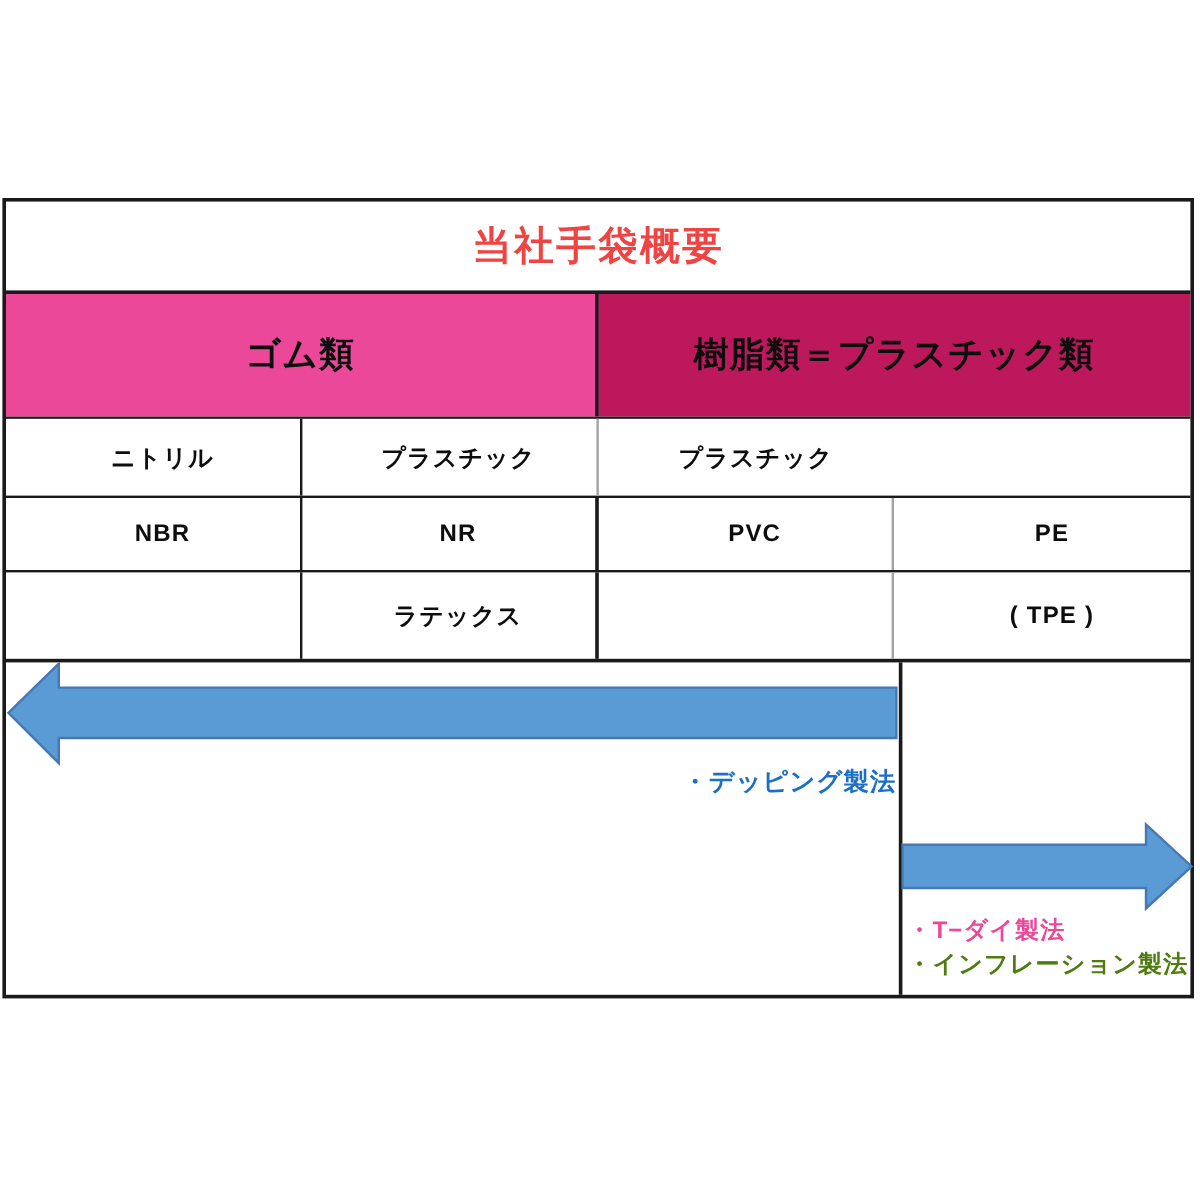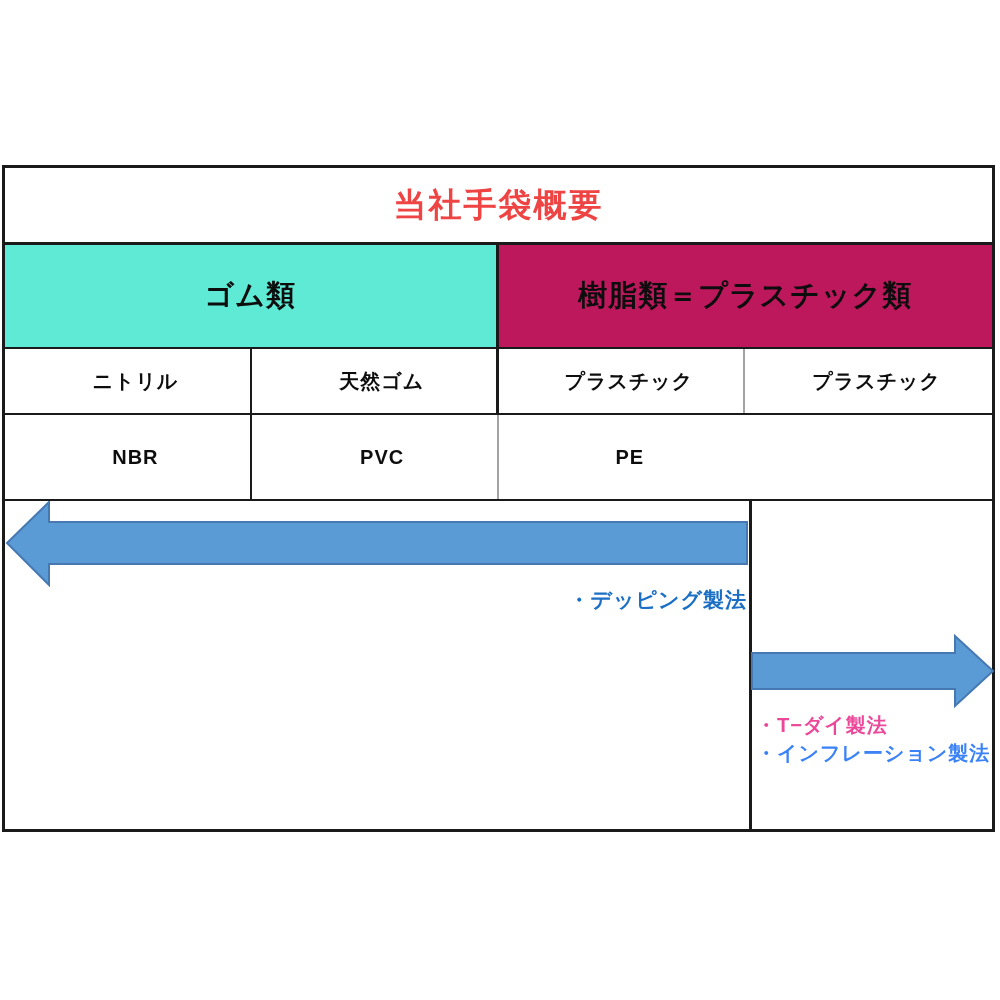--- a/index.html
+++ b/index.html
@@ -20,21 +20,21 @@
     font-size:33px;font-weight:bold;color:#ef4444;letter-spacing:2px;
   }
   .row-cat{height:104px;border-bottom:2px solid #1a1a1a;}
   .cat-cell{
     width:50%;box-sizing:border-box;display:flex;align-items:center;justify-content:center;
     font-size:29px;font-weight:bold;color:#0d0d0d;letter-spacing:1px;
   }
   .cat-cell.first{border-right:3px solid #1a1a1a;}
   .row-data{border-bottom:2px solid #1a1a1a;}
   .row-data.r1{height:66px;}
-  .row-data.r2{height:86px;}
+  .row-data.r2{height:62px;}
   .row-data.r3{height:75px;border-bottom:3px solid #1a1a1a;}
   .cell{
     width:25%;box-sizing:border-box;display:flex;align-items:center;justify-content:center;
     font-size:20px;font-weight:bold;color:#0d0d0d;letter-spacing:1px;padding-left:16px;
   }
   .cell.c1{border-right:2px solid #1a1a1a;}
   .cell.c2{border-right:3px solid #1a1a1a;}
   .cell.c3{border-right:2px solid #a3a3a3;}
   .row-arrows{flex:1;position:relative;padding-left:29px;}
   .divider{
@@ -52,51 +52,57 @@
   }
 </style>
 </head>
 <body style="background: rgb(255, 255, 255);">
 
 <div id="glove-table">
 
   <div class="row row-title">当社手袋概要</div>
 
   <div class="row row-cat">
-    <div class="cat-cell first" style="background: #5eead4;">ゴム類</div>
+    <div class="cat-cell first" style="background: #ec4899;">ゴム類</div>
     <div class="cat-cell" style="background: #be185d;">樹脂類＝プラスチック類</div>
   </div>
 
   <div class="row row-data r1">
     <div class="cell c1">ニトリル</div>
-    <div class="cell c2">天然ゴム</div>
     <div class="cell c3">プラスチック</div>
     <div class="cell c4">プラスチック</div>
   </div>
 
   <div class="row row-data r2">
     <div class="cell c1">NBR</div>
+    <div class="cell c2">NR</div>
     <div class="cell c3">PVC</div>
     <div class="cell c4">PE</div>
   </div>
 
+  <div class="row row-data r3">
+    <div class="cell c1"></div>
+    <div class="cell c2">ラテックス</div>
+    <div class="cell c3"></div>
+    <div class="cell c4">( TPE )</div>
+  </div>
 
   <div class="row row-arrows">
 
     <svg class="arrow-left-svg" width="744" height="86" viewBox="0 0 744 86">
       <polygon points="2,42 44,1 44,21 742,21 742,63 44,63 44,84" stroke-width="2" stroke-linejoin="miter" fill="#5B9BD5" stroke="#4678B2"></polygon>
     </svg>
 
     <div class="divider"></div>
 
     <svg class="arrow-right-svg" width="245" height="80" viewBox="0 0 245 80">
       <polygon points="1,22 204,22 204,5 242,40 204,75 204,58 1,58" stroke-width="2" stroke-linejoin="miter" fill="#5B9BD5" stroke="#4678B2"></polygon>
     </svg>
 
     <div class="label-dipping" style="color: rgb(27, 111, 197);">・デッピング製法</div>
 
     <div class="labels-right">
       <div style="color: #ec4899;">・T−ダイ製法</div>
-      <div style="color: #3b82f6;">・インフレーション製法</div>
+      <div style="color: #4d7c0f;">・インフレーション製法</div>
     </div>
 
   </div>
 </div>
 
 </body></html>

